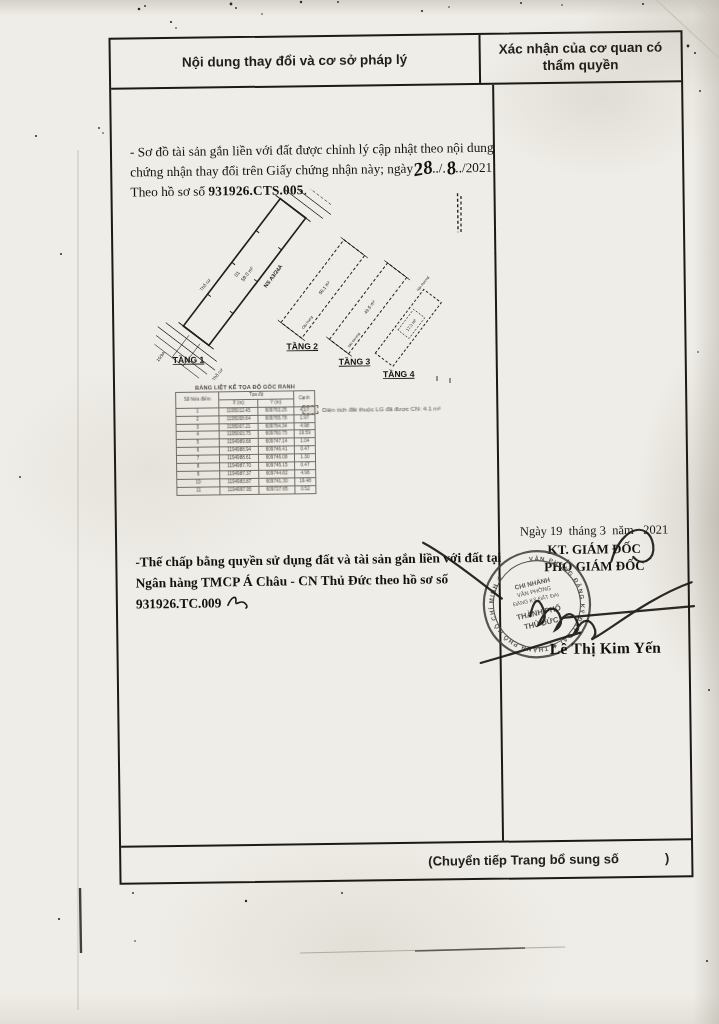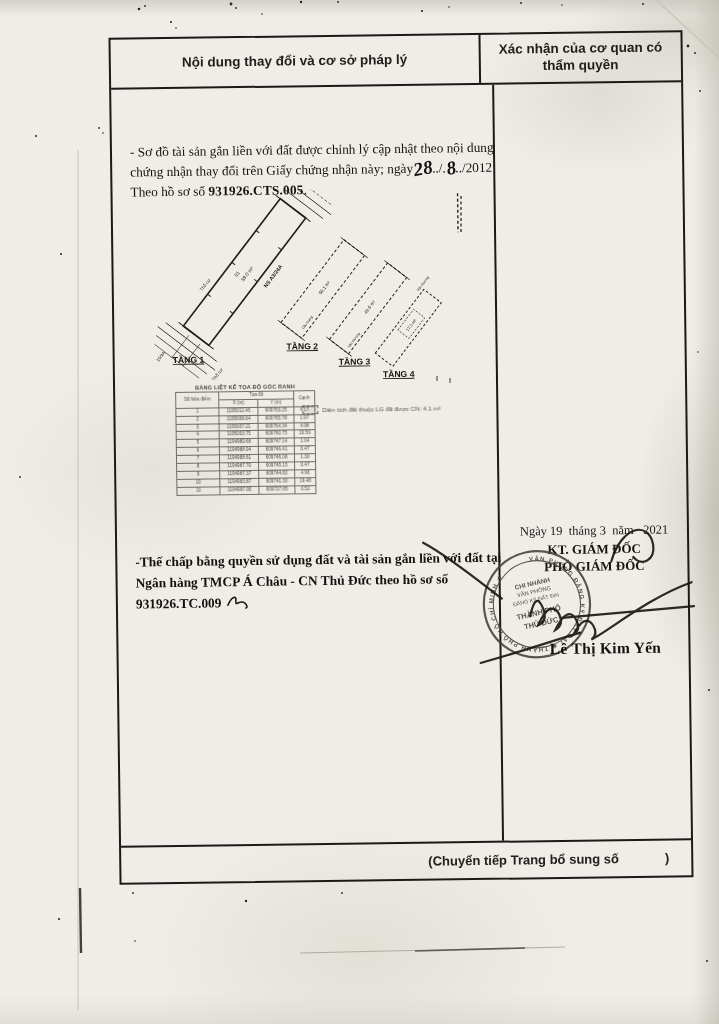--- a/index.html
+++ b/index.html
@@ -75,21 +75,21 @@
         <span>Nội dung thay đổi và cơ sở pháp lý</span>
       </div>
     <div class="c2">
         <span>Xác nhận của cơ quan có thẩm quyền</span>
       </div>
   </div>
 
   <div class="cert-body">
     <div class="cert-divider"></div>
 
-    <p class="entry1"><span>- Sơ đồ tài sản gắn liền với đất được chỉnh lý cập nhật theo nội dung chứng nhận thay đổi trên Giấy chứng nhận này; ngày</span><span class="hand">28</span><span>../.</span><span class="hand">8</span><span>../2012</span> <span>Theo hồ sơ số </span><b>931926.CTS.005</b><span>.</span></p>
+    <p class="entry1"><span>- Sơ đồ tài sản gắn liền với đất được chỉnh lý cập nhật theo nội dung chứng nhận thay đổi trên Giấy chứng nhận này; ngày</span><span class="hand">28</span><span>../.</span><span class="hand">8</span><span>../2021</span> <span>Theo hồ sơ số </span><b>931926.CTS.005</b><span>.</span></p>
 
     <svg class="plan" viewBox="0 0 348 215">
       <g stroke="#23201b" fill="none" stroke-width="1">
 
         <line x1="313" y1="6" x2="313" y2="45" stroke-dasharray="3 2.5" stroke-width="1.4"></line>
 
         <g transform="translate(99,82) rotate(-52)">
           <rect x="-80" y="-16" width="160" height="32" stroke-width="1.7"></rect>
           <line x1="-80" y1="-22" x2="-80" y2="22"></line>
             <line x1="80" y1="-22" x2="80" y2="22"></line>

